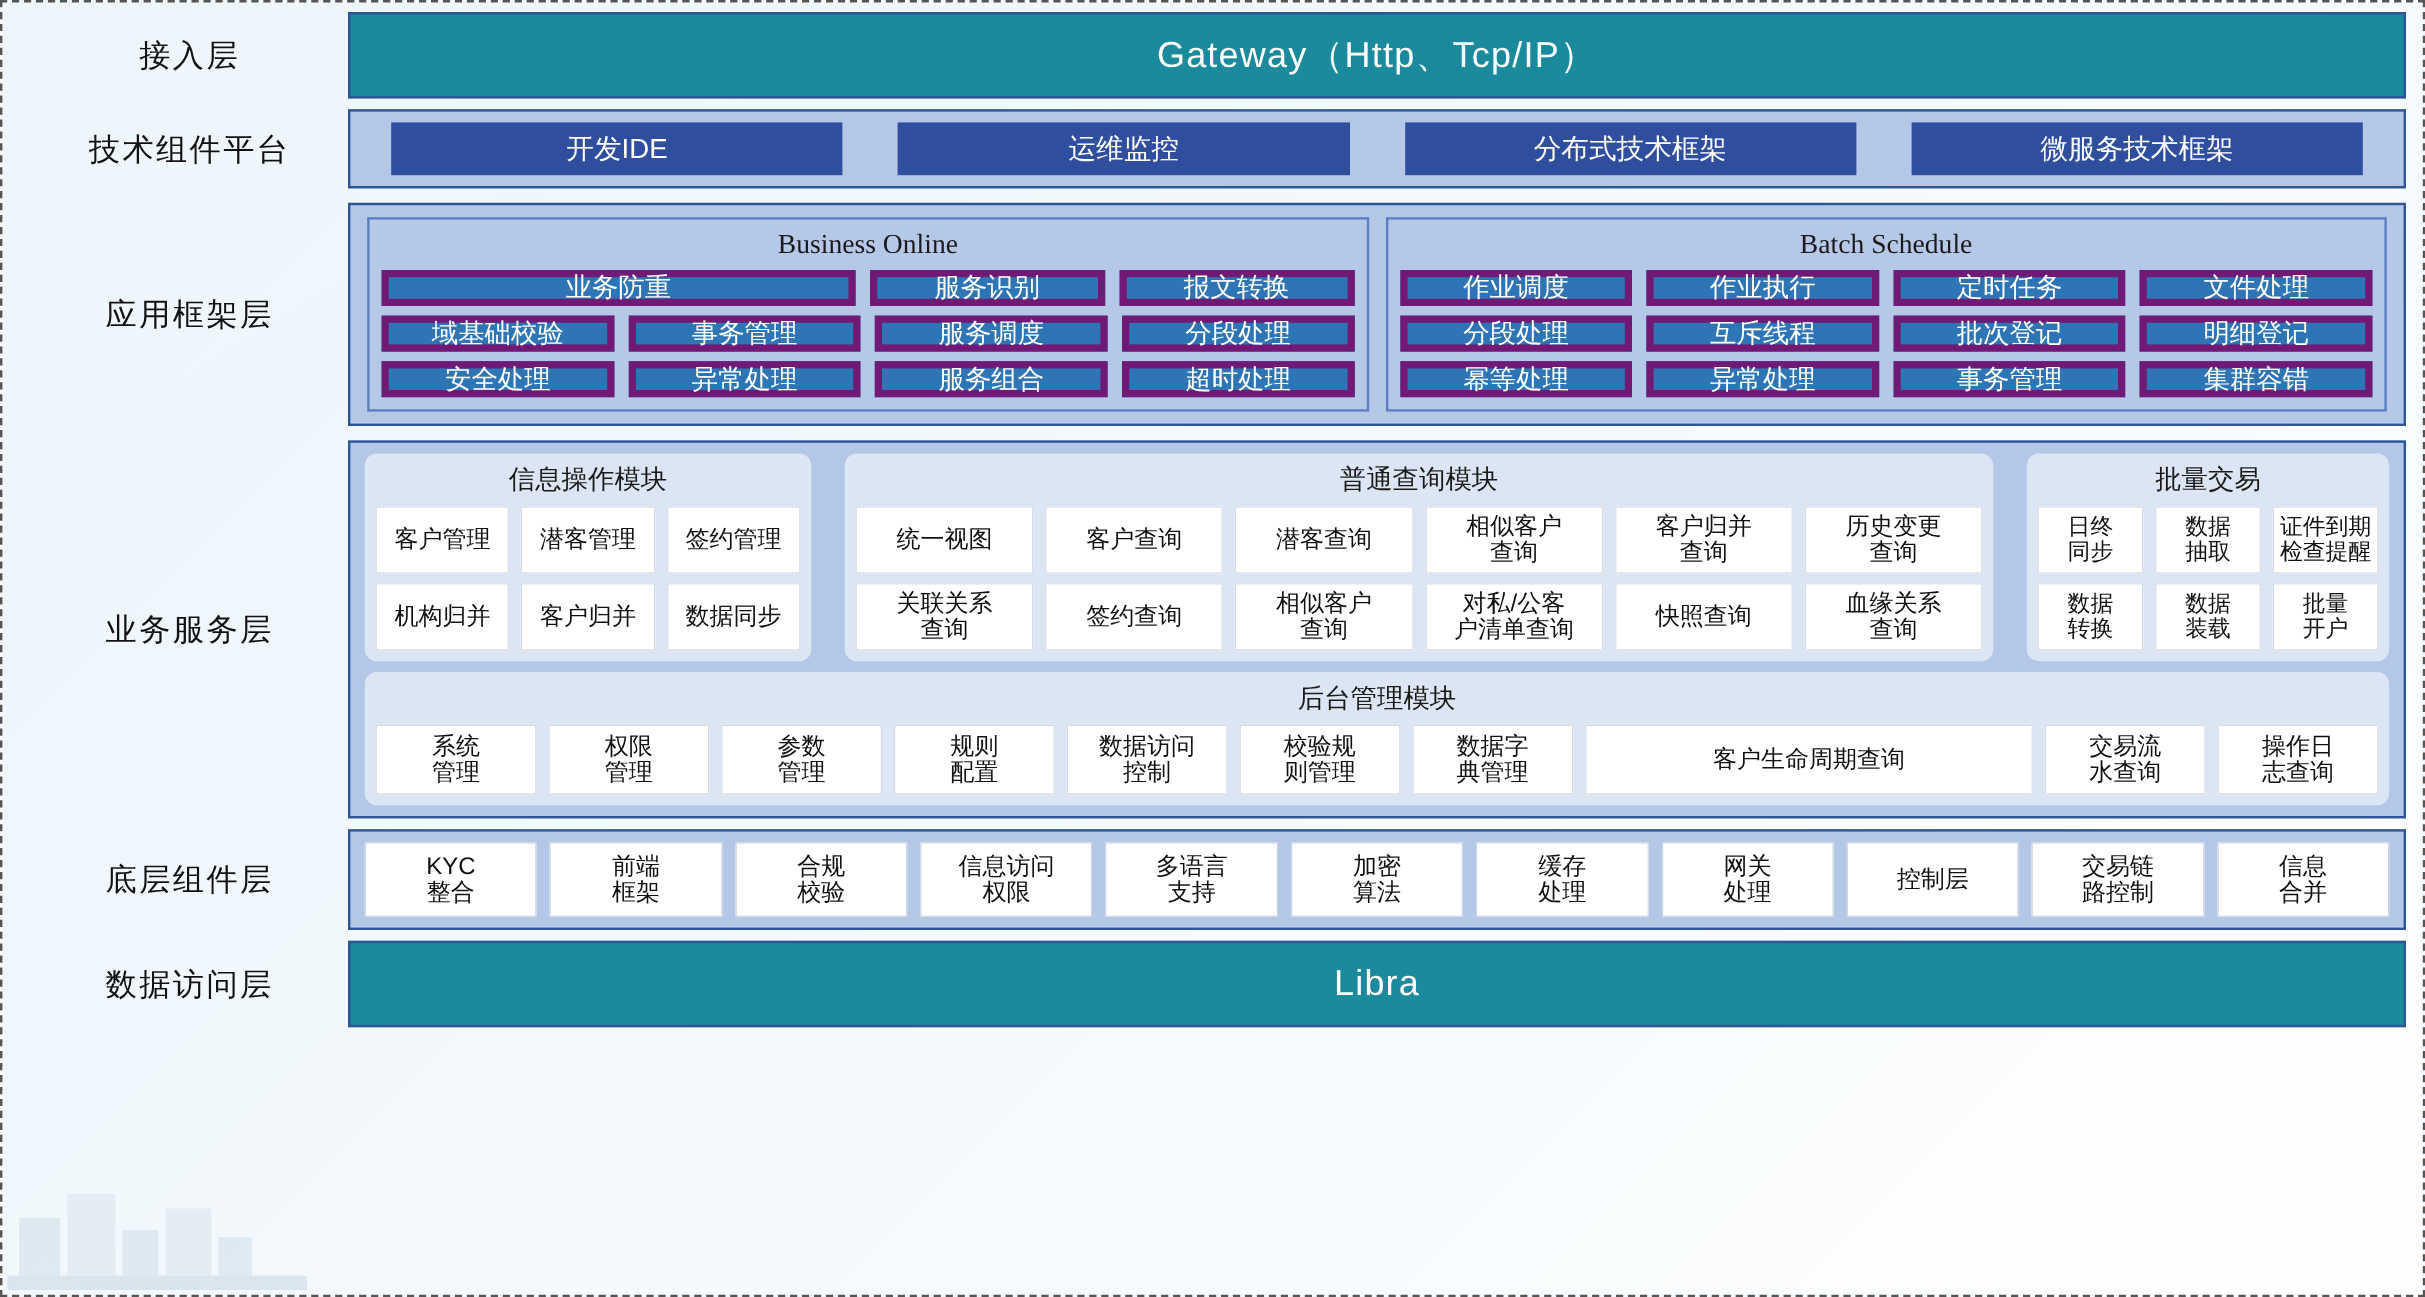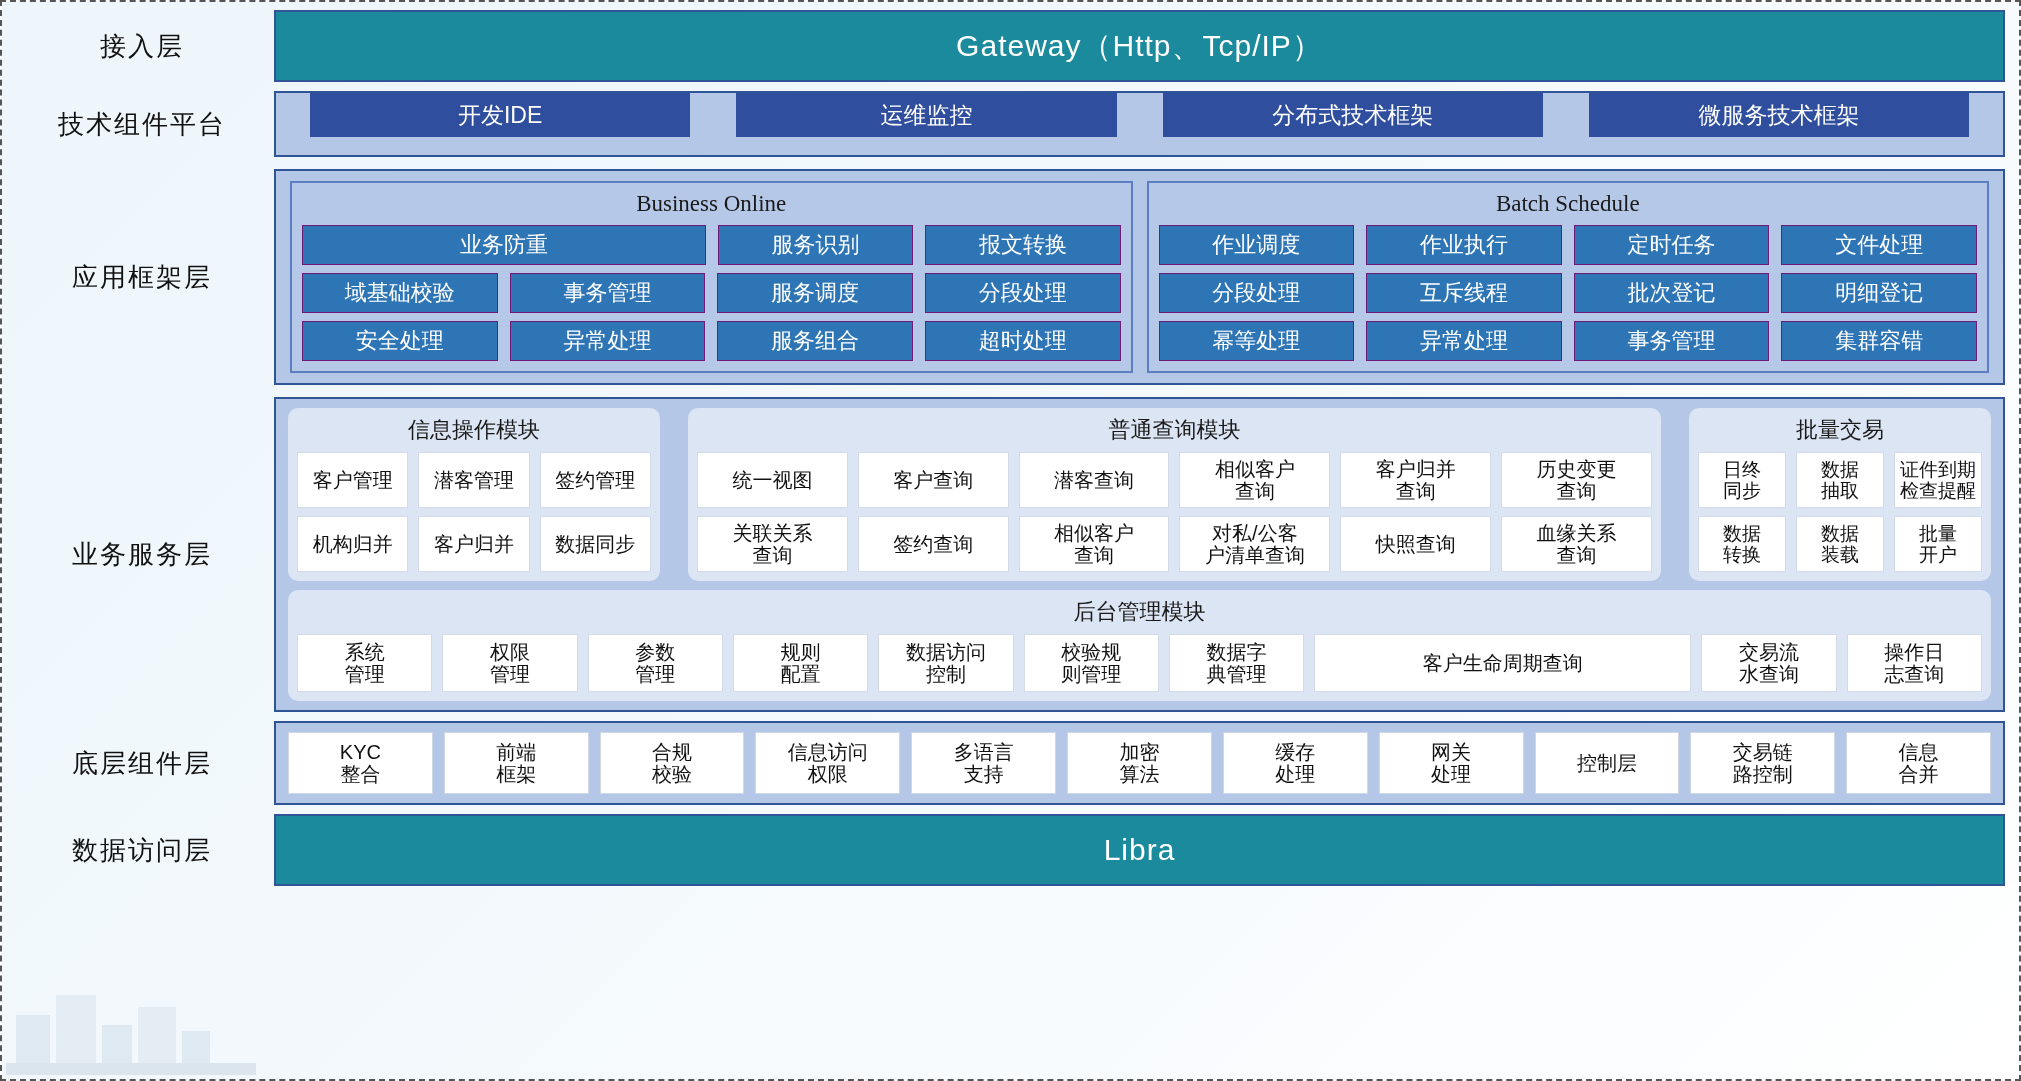--- a/index.html
+++ b/index.html
@@ -7,21 +7,21 @@
     margin: 0; padding: 0;
     width: 2021px; height: 1081px;
     background: #ffffff;
     font-family: "Liberation Sans", "DejaVu Sans", sans-serif;
   }
   #root {
     position: relative;
     width: 2021px; height: 1081px;
     background: linear-gradient(135deg, #eef6fb 0%, #f2f8fc 40%, #ffffff 100%);
     border: 2px dashed #555;
-    padding: 8px 14px 6px 14px;
+    padding: 8px 14px 6px 30px;
     display: flex;
     flex-direction: column;
   }
   
   .layer-row {
     display: flex;
     align-items: stretch;
     width: 100%;
   }
   .layer-label {
@@ -46,21 +46,21 @@
     display: flex; align-items: center; justify-content: center;
     letter-spacing: 1px;
   }
 
   
   .tech-panel {
     background: #b4c7e7;
     border: 2px solid #2f5596;
     height: 66px;
     display: flex;
-    align-items: flex-start;
+    align-items: center;
     justify-content: space-around;
     padding: 0 34px;
     gap: 46px;
   }
   .tech-chip {
     background: #2f4e9e;
     color: #fff;
     font-size: 23px;
     height: 44px;
     flex: 1 1 0;
@@ -86,24 +86,24 @@
   .app-group-title {
     text-align: center;
     font-size: 23px;
     color: #1a1a1a;
     margin: 2px 0 8px 0;
   }
   .app-grid { display: flex; flex-direction: column; gap: 8px; }
   .app-rowline { display: flex; gap: 12px; }
   .app-cell {
     background: #2e75b6;
-    border: 1px solid #701a75;
+    border: 6px solid #701a75;
     color: #fff;
     font-size: 22px;
-    height: 40px;
+    height: 30px;
     display: flex; align-items: center; justify-content: center;
     flex: 1 1 0;
     min-width: 0;
     text-align: center;
   }
   .app-cell.span2 { flex: 2.08 1 0; }
 
   
   .biz-frame {
     background: #b4c7e7;

